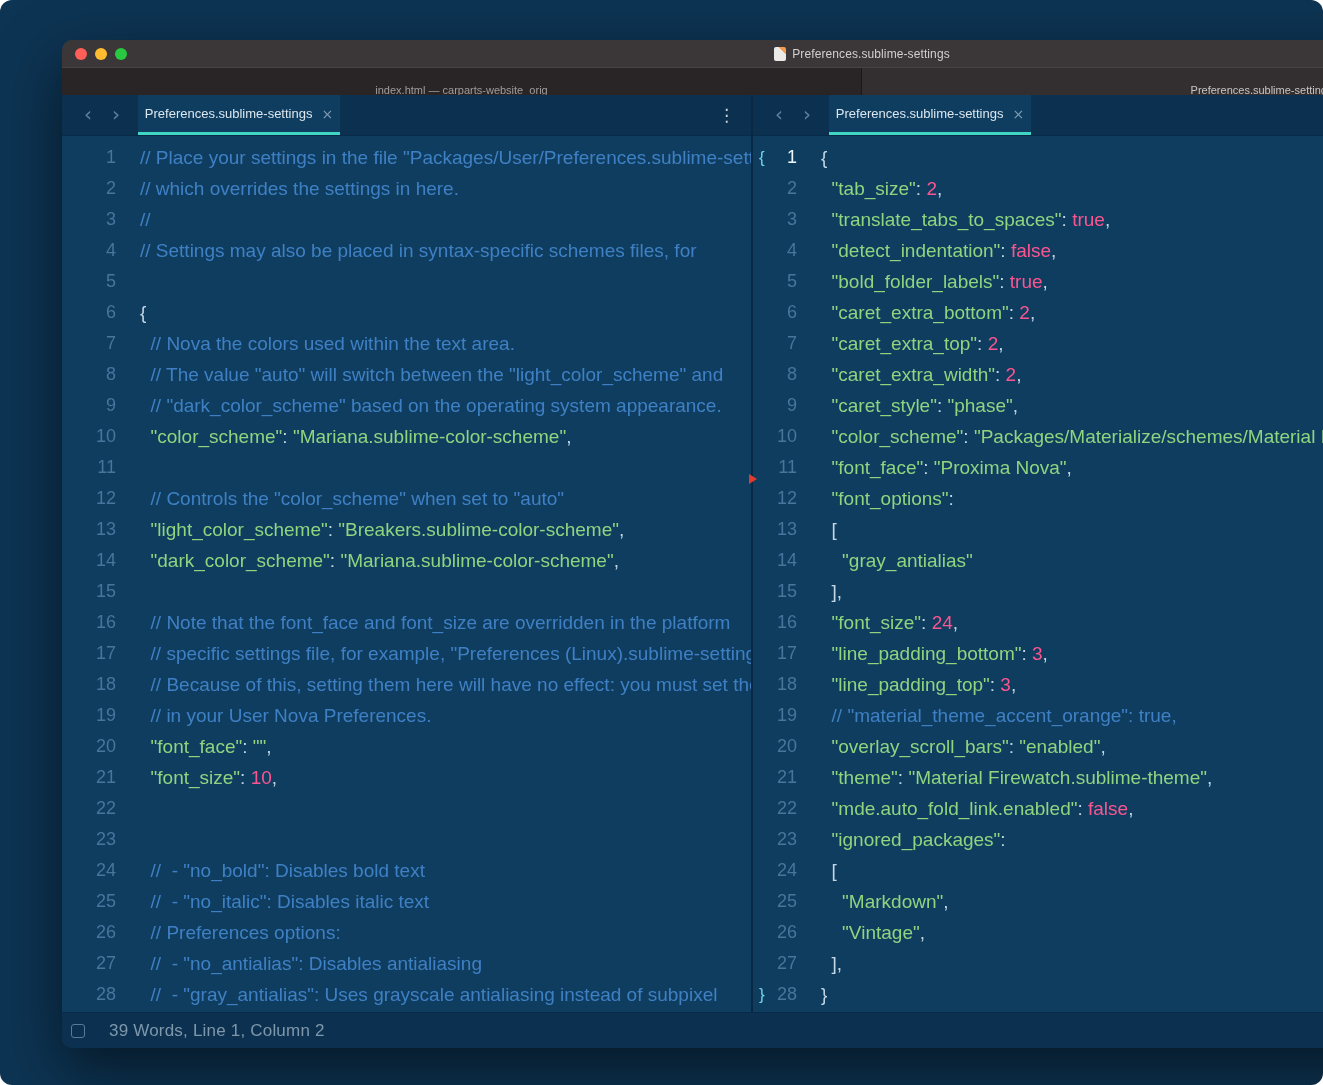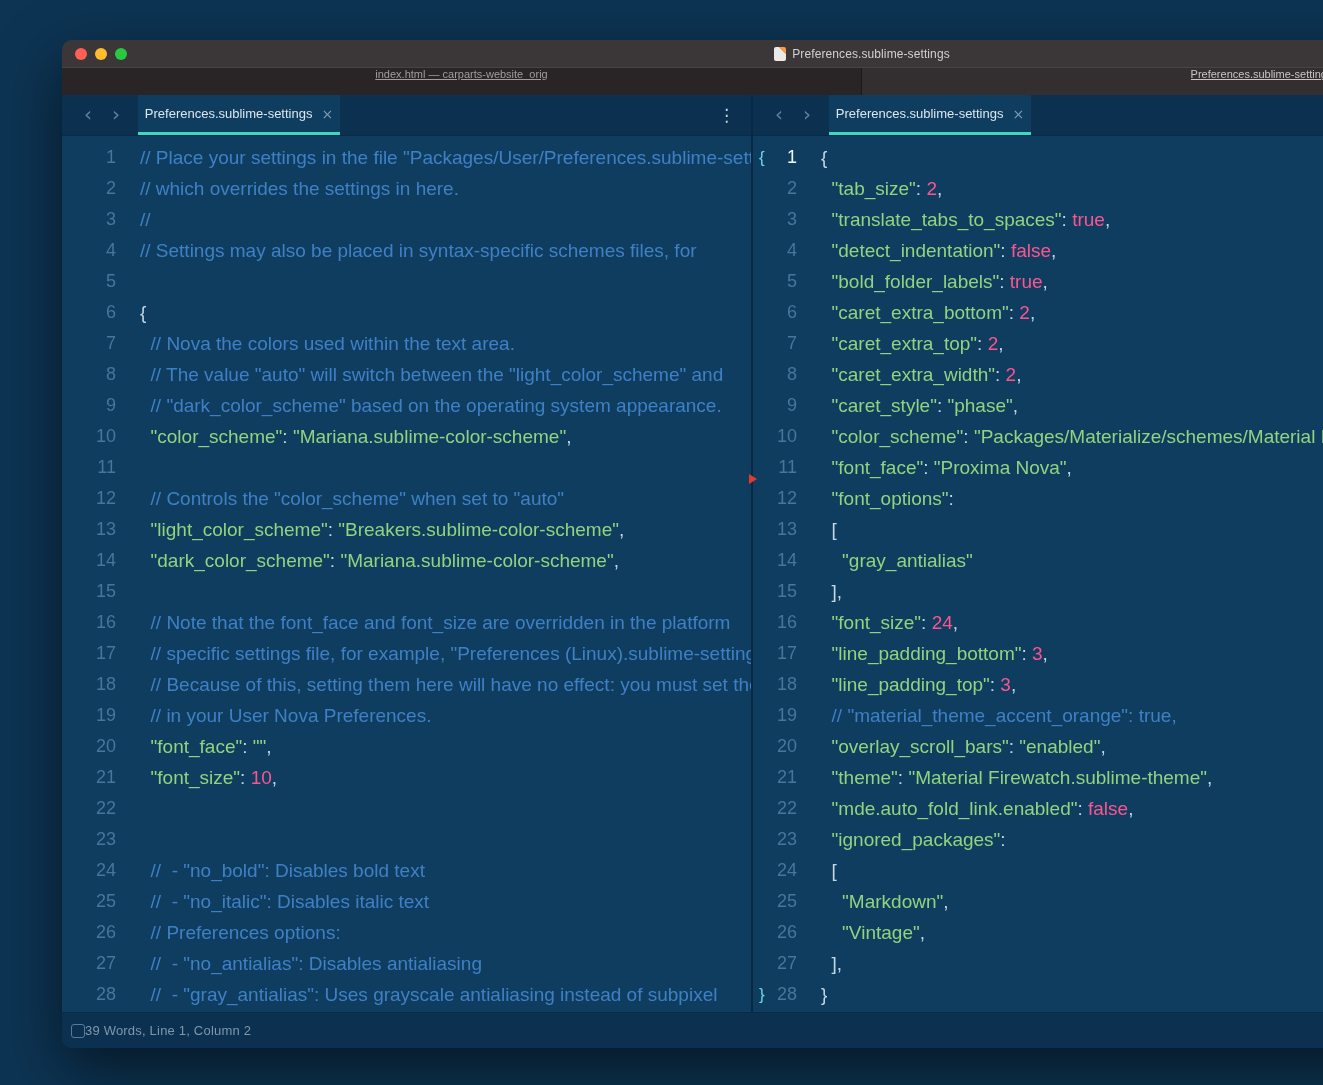--- a/index.html
+++ b/index.html
@@ -1,41 +1,41 @@
 <!DOCTYPE html>
 <html><head>
 <meta charset="utf-8">
 <style>
   html,body{margin:0;padding:0;}
   body{
     width:1323px;height:1085px;overflow:hidden;
     font-family:"Liberation Sans","DejaVu Sans",sans-serif;
     -webkit-font-smoothing:antialiased;
   }
-  .stage{position:relative;width:1323px;height:1085px;background:#0d3453;overflow:hidden;}
+  .stage{position:relative;width:1323px;height:1085px;background:#0d3453;overflow:hidden;border-radius:12px;}
 
   
   .window{
     position:absolute;left:62px;top:40px;width:1600px;height:1008px;
     border-radius:10px;overflow:hidden;background:#0f3d60;
     box-shadow:0 22px 60px rgba(0,0,0,.55);
   }
   .titlebar{height:27px;background:#3b3738;position:relative;display:flex;align-items:center;justify-content:center;}
   .lights{position:absolute;left:13px;top:0;bottom:0;display:flex;align-items:center;gap:8px;}
   .light{width:12px;height:12px;border-radius:50%;}
   .light.red{background:#ff5f57;}
   .light.yellow{background:#febc2e;}
   .light.green{background:#28c840;}
   .title-group{display:flex;align-items:center;gap:6px;}
   .doc-icon{width:12px;height:14px;border-radius:2px;background:linear-gradient(225deg,#f79b4a 0 27%,#eceae7 27%);}
   .title-text{font-size:12px;font-weight:500;color:#d3cfd0;letter-spacing:.1px;}
 
   .wtabs{height:28px;background:#231f20;display:flex;border-top:1px solid #474344;}
-  .wtab{flex:1;min-width:0;display:flex;align-items:flex-start;justify-content:center;
-    font-size:11px;color:#a19c9d;background:#292526;border-right:1px solid #1b1819;cursor:default;text-decoration:underline;}
+  .wtab{flex:1;min-width:0;display:flex;align-items:flex-end;justify-content:center;
+    font-size:11px;color:#a19c9d;background:#292526;border-right:1px solid #1b1819;cursor:default;}
   .wtab.active{background:#332f30;color:#c9c5c6;}
   .wtab span{white-space:nowrap;overflow:hidden;}
 
   
   .main{position:absolute;top:55px;left:0;right:0;bottom:35px;display:flex;}
   .pane{height:100%;overflow:hidden;background:#0f3d60;display:flex;flex-direction:column;}
   .pane-left{width:689px;flex:none;}
   .pane-right{flex:1;border-left:2px solid #092844;}
 
   .tabbar{height:40px;flex:none;background:#0c3150;display:flex;align-items:stretch;border-bottom:1px solid #0a2b47;}
@@ -63,21 +63,21 @@
   .tok-pun{color:#c3d6e4;}
   .tok-val{color:#fb558f;}
 
   .divider-arrow{position:absolute;left:687px;top:379px;width:0;height:0;
     border-top:5px solid transparent;border-bottom:5px solid transparent;border-left:8px solid #e23a2e;z-index:5;}
 
   
   .statusbar{position:absolute;left:0;right:0;bottom:0;height:35px;background:#0c3150;
     display:flex;align-items:center;border-top:1px solid #0a2b47;}
   .status-icon{width:12px;height:12px;border:1px solid #587b96;border-radius:3px;margin-left:9px;flex:none;}
-  .status-text{font-size:13px;color:#7e97ab;letter-spacing:.2px;}
+  .status-text{margin-left:24px;font-size:17px;color:#7e97ab;letter-spacing:.2px;}
 </style>
 </head>
 <body>
 
 <div class="stage">
   <div class="window">
 
     <div class="titlebar">
       <div class="lights">
         <span class="light red"></span>

